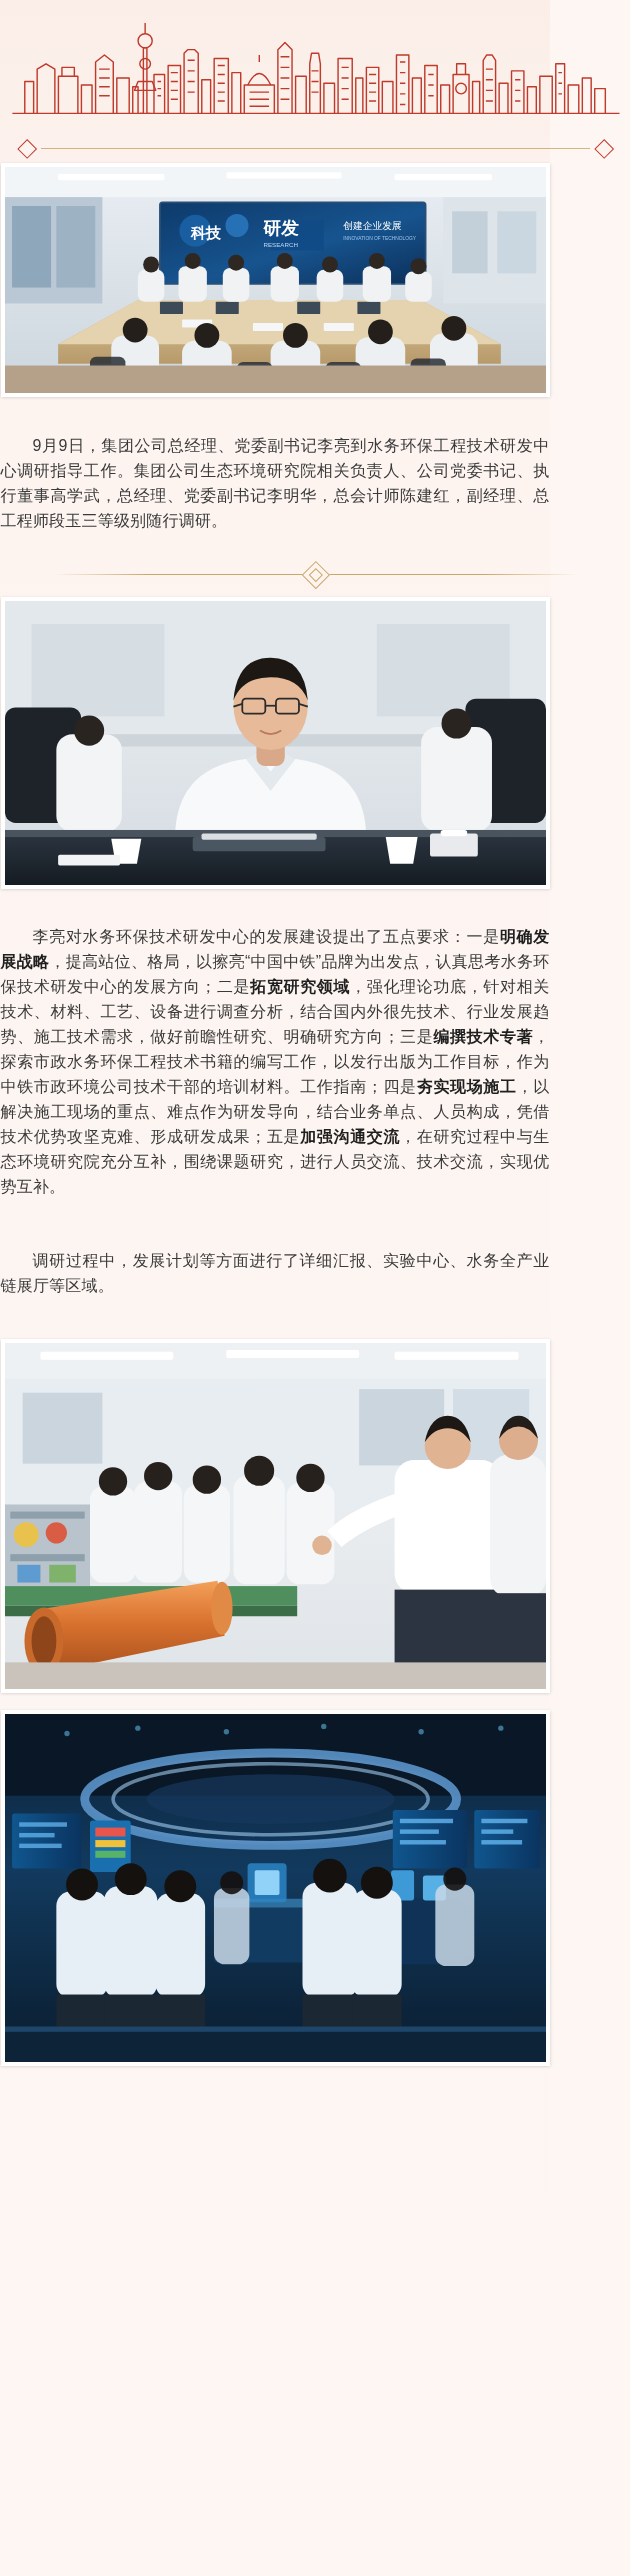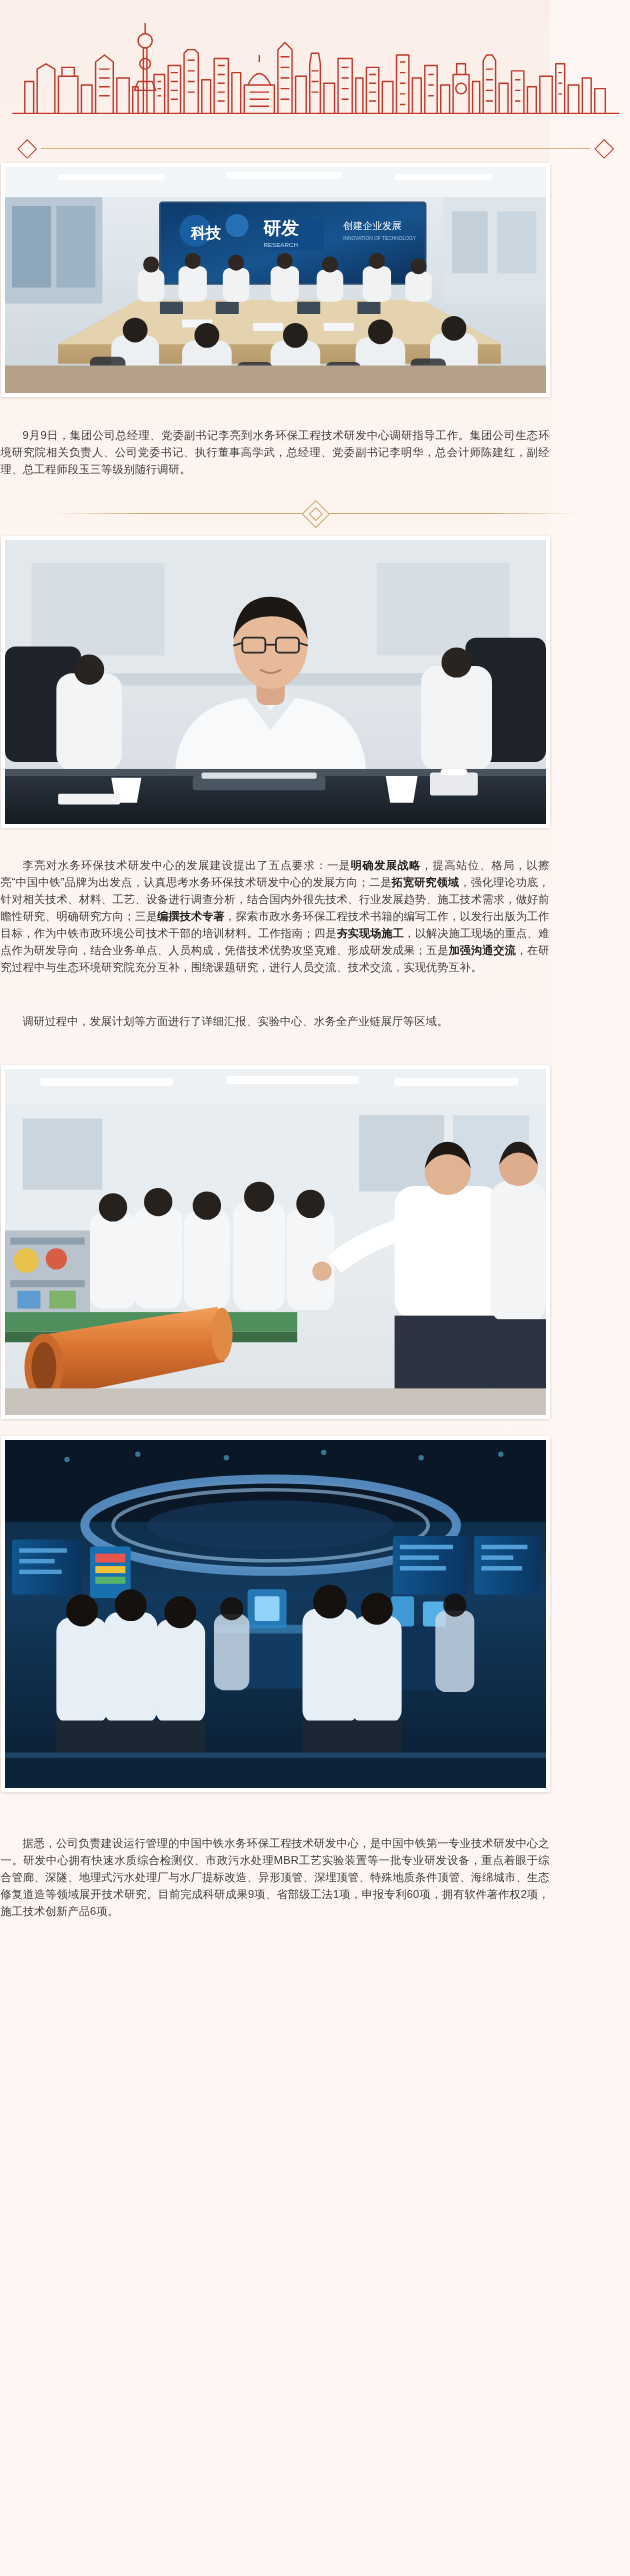--- a/index.html
+++ b/index.html
@@ -106,24 +106,24 @@
     box-sizing: border-box;
     overflow: hidden;
     position: relative;
     background: #23314a;
   }
   .photo svg { display: block; width: 100%; height: 100%; }
 
   
   .para {
     width: 549px;
-    margin: 12px auto;
+    margin: 18px auto;
     color: #3a3a3a;
-    font-size: 11px;
-    line-height: 17px;
+    font-size: 16px;
+    line-height: 25px;
     text-align: justify;
     text-indent: 2em;
     letter-spacing: 0.2px;
   }
   .gap-20 { height: 17.7px; }
   .gap-14 { height: 12.4px; }
   .gap-26 { height: 23px; }
   .gap-34 { height: 30px; }
 
   b.em {
@@ -616,19 +616,16 @@
       <rect x="0" y="352" width="611" height="40" fill="#0d2338"></rect>
       <rect x="0" y="352" width="611" height="6" fill="#2a5e8c" opacity=".6"></rect>
     </svg>
   </div>
 
   <div class="gap-20"></div>
 
 
   <div class="gap-14"></div>
 
-  <p class="para">
-    <span>据悉，公司负责建设运行管理的中国中铁水务环保工程技术研发中心，是中国中铁第一专业技术研发中心之一。研发中心拥有快速水质综合检测仪、市政污水处理MBR工艺实验装置等一批专业研发设备，重点着眼于综合管廊、深隧、地理式污水处理厂与水厂提标改造、异形顶管、深埋顶管、特殊地质条件顶管、海绵城市、生态修复道造等领域展开技术研究。目前完成科研成果9项、省部级工法1项，申报专利60项，拥有软件著作权2项，施工技术创新产品6项。</span>
-  </p>
 
   <div class="gap-34"></div>
 </div>
 
 
 </body></html>

